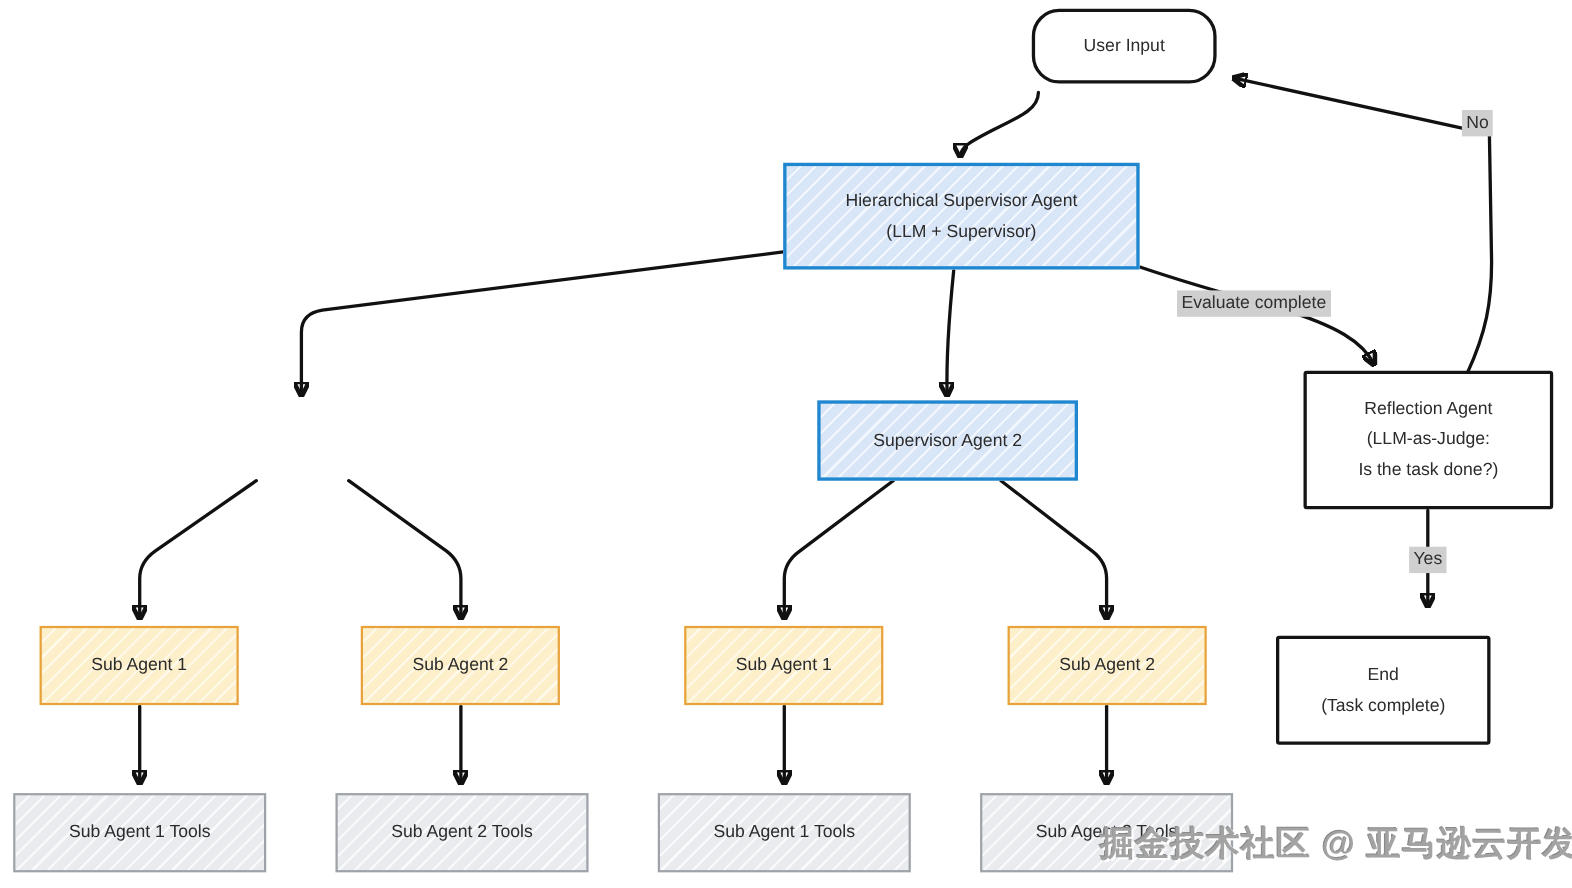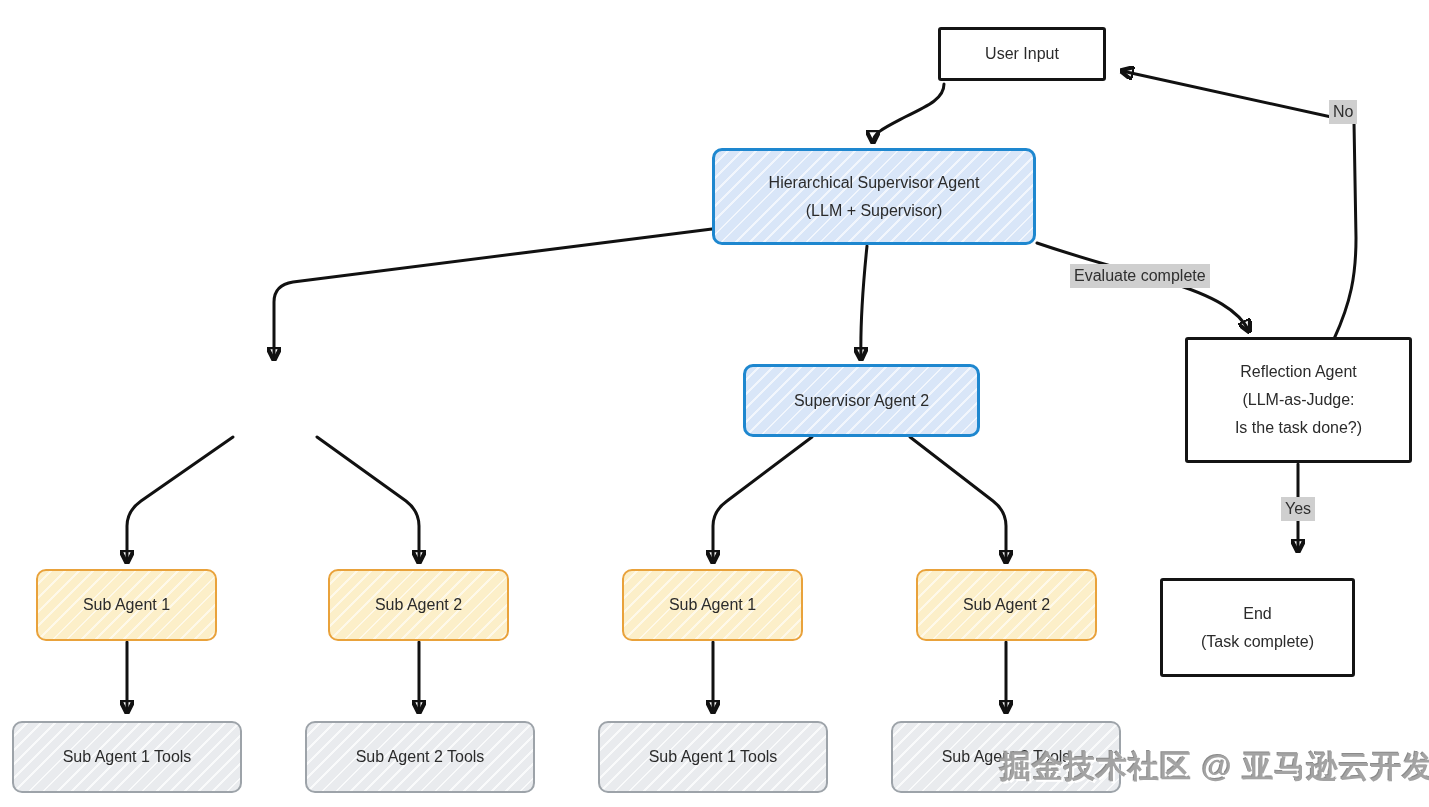--- a/index.html
+++ b/index.html
@@ -27,21 +27,21 @@
   .node {
     position: absolute;
     display: flex;
     flex-direction: column;
     align-items: center;
     justify-content: center;
     text-align: center;
     font-size: 16px;
     line-height: 1.7;
     box-sizing: border-box;
-    border-radius: 10px;
+    border-radius: 0;
   }
   .node.white {
     background: #ffffff;
     border: 3px solid #141414;
     border-radius: 3px;
   }
   .node.blue {
     background-color: #d9e6f8;
     background-image: repeating-linear-gradient(135deg,
       rgba(255,255,255,0) 0px, rgba(255,255,255,0) 8px,
@@ -103,21 +103,21 @@
     <path d="M 233 437 L 141 501 Q 127 511 127 526 L 127 562" marker-end="url(#arrow)"></path>
     <path d="M 317 437 L 406 501 Q 419 511 419 526 L 419 562" marker-end="url(#arrow)"></path>
     <path d="M 812 437 L 727 501 Q 713 511 713 526 L 713 562" marker-end="url(#arrow)"></path>
     <path d="M 910 437 L 993 501 Q 1006 511 1006 526 L 1006 562" marker-end="url(#arrow)"></path>
     <path d="M 127 642 L 127 712" marker-end="url(#arrow)"></path>
     <path d="M 419 642 L 419 712" marker-end="url(#arrow)"></path>
     <path d="M 713 642 L 713 712" marker-end="url(#arrow)"></path>
     <path d="M 1006 642 L 1006 712" marker-end="url(#arrow)"></path>
   </svg>
 
-  <div class="node white" style="left:938px; top:27px; width:168px; height:54px;">
+  <div class="node white" style="left:938px; top:8px; width:168px; height:68px;border-radius:25px;">
     <span>User Input</span>
   </div>
 
   <div class="node blue" style="left:712px; top:148px; width:324px; height:97px;">
     <span>Hierarchical Supervisor Agent</span>
     <span>(LLM + Supervisor)</span>
   </div>
 
 
   <div class="node blue" style="left:743px; top:364px; width:237px; height:73px;">

